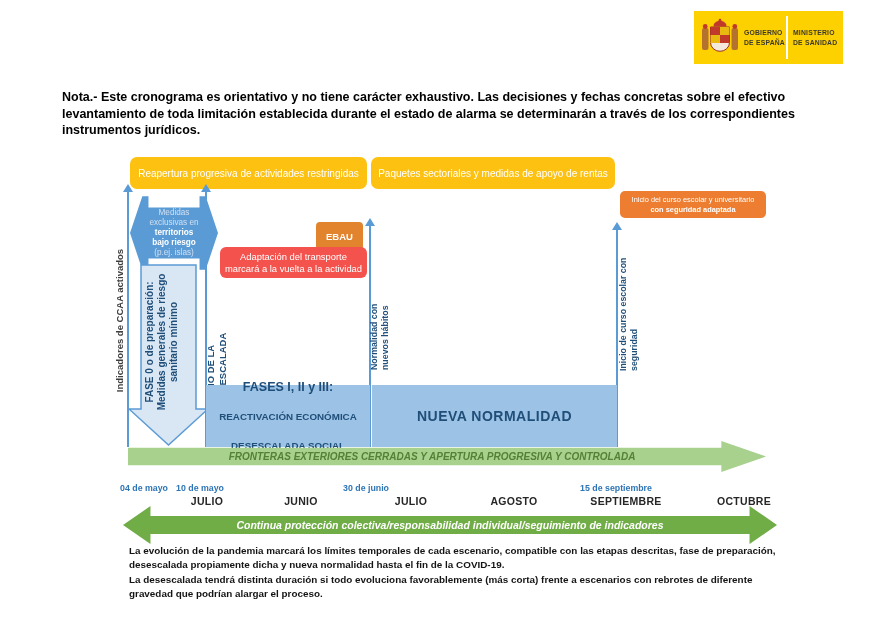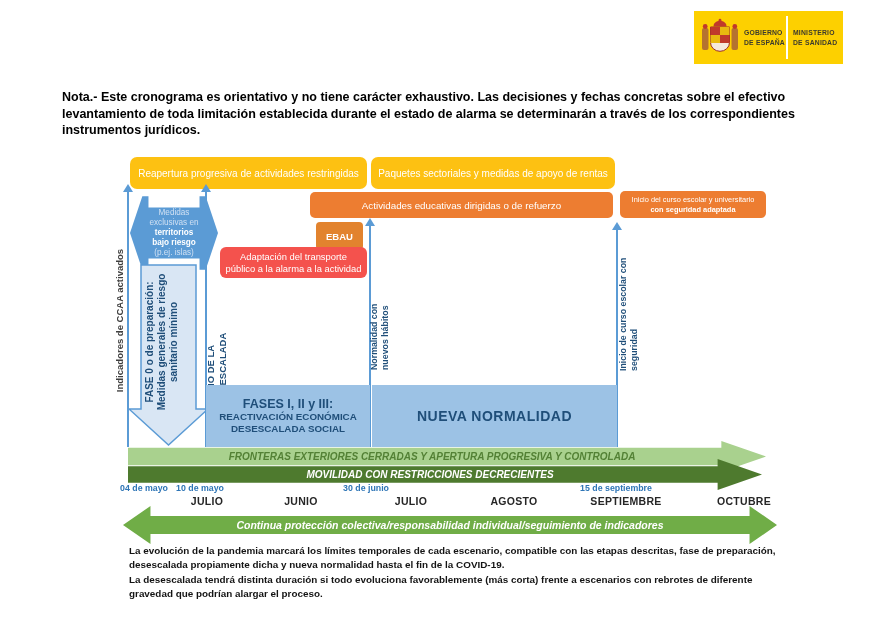--- a/index.html
+++ b/index.html
@@ -49,21 +49,21 @@
   .rot span{display:block;}
   .lbl-indicadores{width:250px;height:13px;left:-5px;top:314px;font-size:9.5px;font-weight:bold;color:#3f3f3f;}
   .lbl-fase0{width:180px;height:44px;left:76px;top:320px;font-size:10px;font-weight:bold;line-height:1.18;}
   .lbl-inicio-des{width:130px;height:28px;left:154px;top:326px;font-size:9.5px;font-weight:bold;text-align:left;line-height:1.25;}
   .lbl-normalidad{width:96px;height:26px;left:334px;top:309px;font-size:8.8px;font-weight:bold;text-align:left;line-height:1.3;}
   .lbl-curso{width:136px;height:26px;left:563px;top:290px;font-size:8.8px;font-weight:bold;text-align:left;line-height:1.3;}
 
   
   .pbox{position:absolute;top:385px;height:62px;background:#9cc2e5;color:#1f4e79;display:flex;flex-direction:column;
         align-items:center;justify-content:center;text-align:center;}
-  .pbox.fases{left:206px;width:164px;}
+  .pbox.fases{left:206px;width:164px;gap:17px;}
   .pbox.nueva{left:372px;width:245px;}
   .pbox .t1{font-size:12.5px;font-weight:bold;}
   .pbox .t2{font-size:9.8px;font-weight:bold;line-height:1.25;}
   .pbox .big{font-size:14px;font-weight:bold;letter-spacing:.5px;}
 
   
   .garrow{position:absolute;display:flex;align-items:center;justify-content:center;font-weight:bold;font-style:italic;}
   .fronteras{left:128px;top:441px;width:638px;height:31px;background:#a9d18e;color:#538135;font-size:10px;
        clip-path:polygon(0 22%,93% 22%,93% 0,100% 50%,93% 100%,93% 78%,0 78%);padding-right:30px;box-sizing:border-box;}
   .movilidad{left:128px;top:459px;width:634px;height:31px;background:#4e7a2e;color:#fff;font-size:10px;
@@ -108,33 +108,32 @@
       <span>MINISTERIO</span>
       <span>DE SANIDAD</span>
     </div>
   </div>
 
   <div class="note">Nota.- Este cronograma es orientativo y no tiene carácter exhaustivo. Las decisiones y fechas concretas sobre el efectivo levantamiento de toda limitación establecida durante el estado de alarma se determinarán a través de los correspondientes instrumentos jurídicos.</div>
 
   <div class="ybox a">Reapertura progresiva de actividades restringidas</div>
   <div class="ybox b">Paquetes sectoriales y medidas de apoyo de rentas</div>
 
-  <div class="obar">Actividades educativas dirigidas o de refuerzo</div>
   <div class="obox">
     <div>
       <span style="display:block;">Inicio del curso escolar y universitario</span>
       <span style="display:block;font-weight:bold;">con seguridad adaptada</span>
     </div>
   </div>
   <div class="ebau">EBAU</div>
 
   <div class="rbox">
     <div>
       <span style="display:block;">Adaptación del transporte</span>
-      <span style="display:block;">público a la alarma a la actividad</span>
+      <span style="display:block;">marcará a la vuelta a la actividad</span>
     </div>
   </div>
 
   <div class="hex">
     <div class="hex-inner">
       <span>Medidas</span>
       <span>exclusivas en</span>
       <span class="b">territorios</span>
       <span class="b">bajo riesgo</span>
       <span>(p.ej. islas)</span>
@@ -180,21 +179,20 @@
   <div class="pbox fases">
     <div class="t1">FASES I, II y III:</div>
     <div class="t2">REACTIVACIÓN ECONÓMICA</div>
     <div class="t2">DESESCALADA SOCIAL</div>
   </div>
   <div class="pbox nueva">
     <div class="big">NUEVA NORMALIDAD</div>
   </div>
 
   <div class="garrow fronteras">FRONTERAS EXTERIORES CERRADAS Y APERTURA PROGRESIVA Y CONTROLADA</div>
-  <div class="garrow movilidad">MOVILIDAD CON RESTRICCIONES DECRECIENTES</div>
 
   <span class="date" style="left:144px;">04 de mayo</span>
   <span class="date" style="left:200px;">10 de mayo</span>
   <span class="date" style="left:366px;">30 de junio</span>
   <span class="date" style="left:616px;">15 de septiembre</span>
 
   <span class="month" style="left:207px;">JULIO</span>
   <span class="month" style="left:301px;">JUNIO</span>
   <span class="month" style="left:411px;">JULIO</span>
   <span class="month" style="left:514px;">AGOSTO</span>

